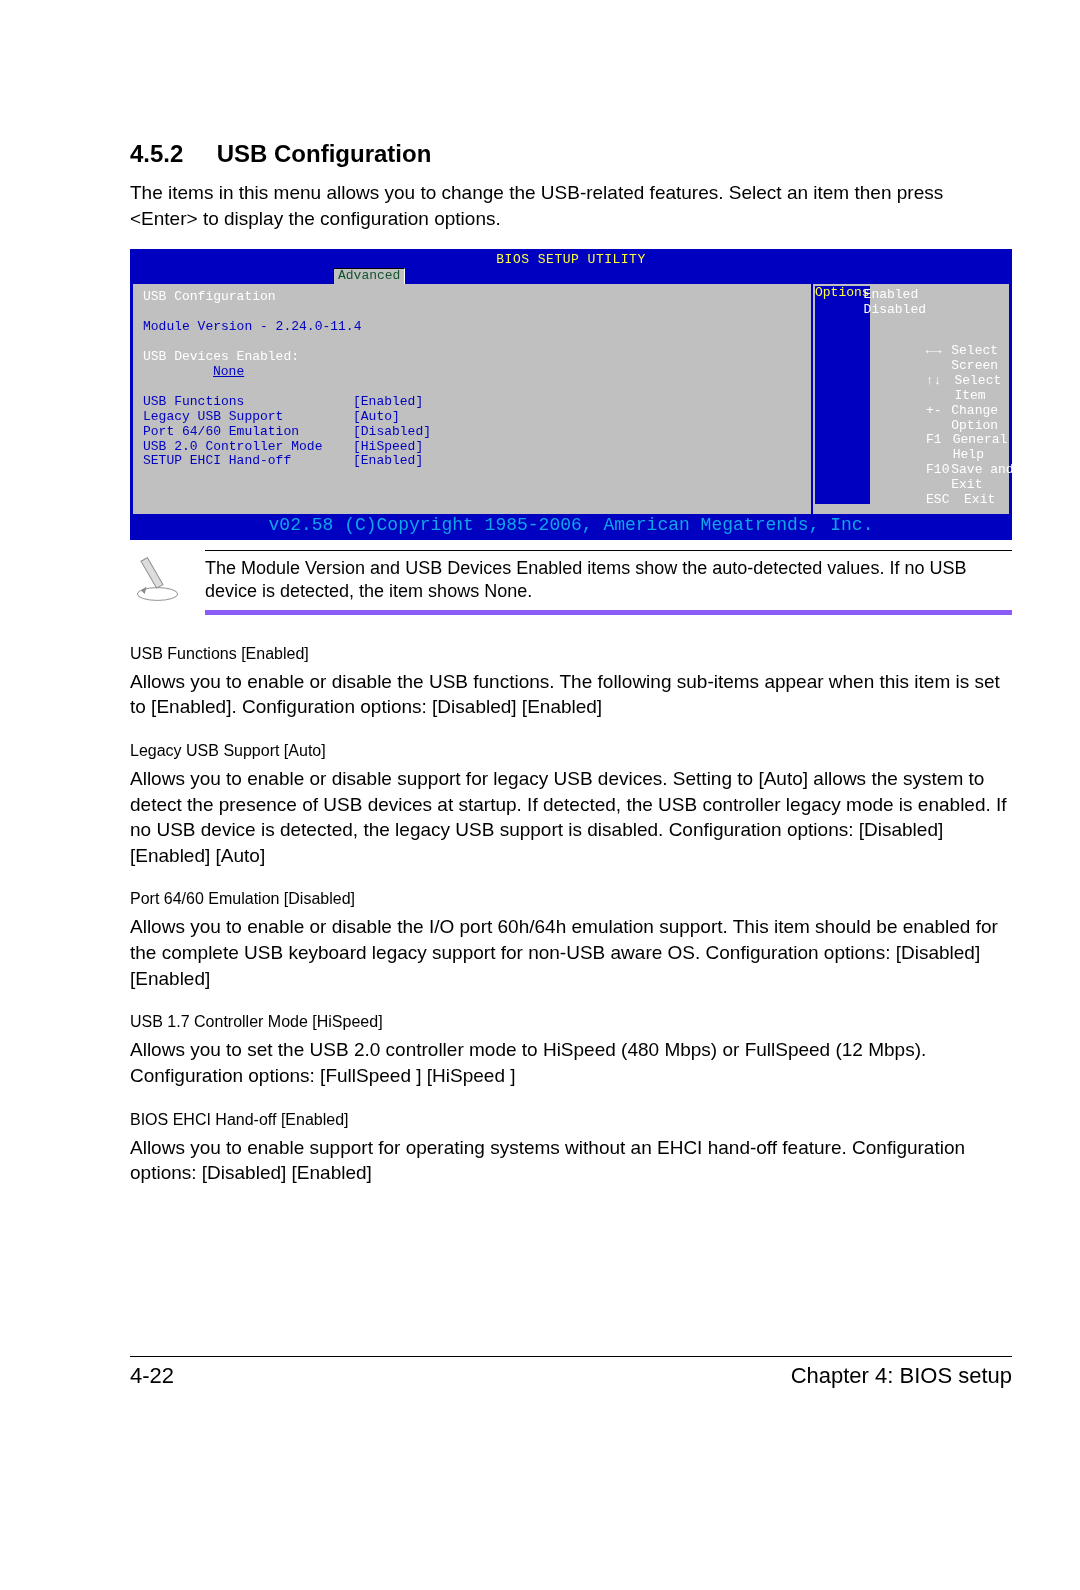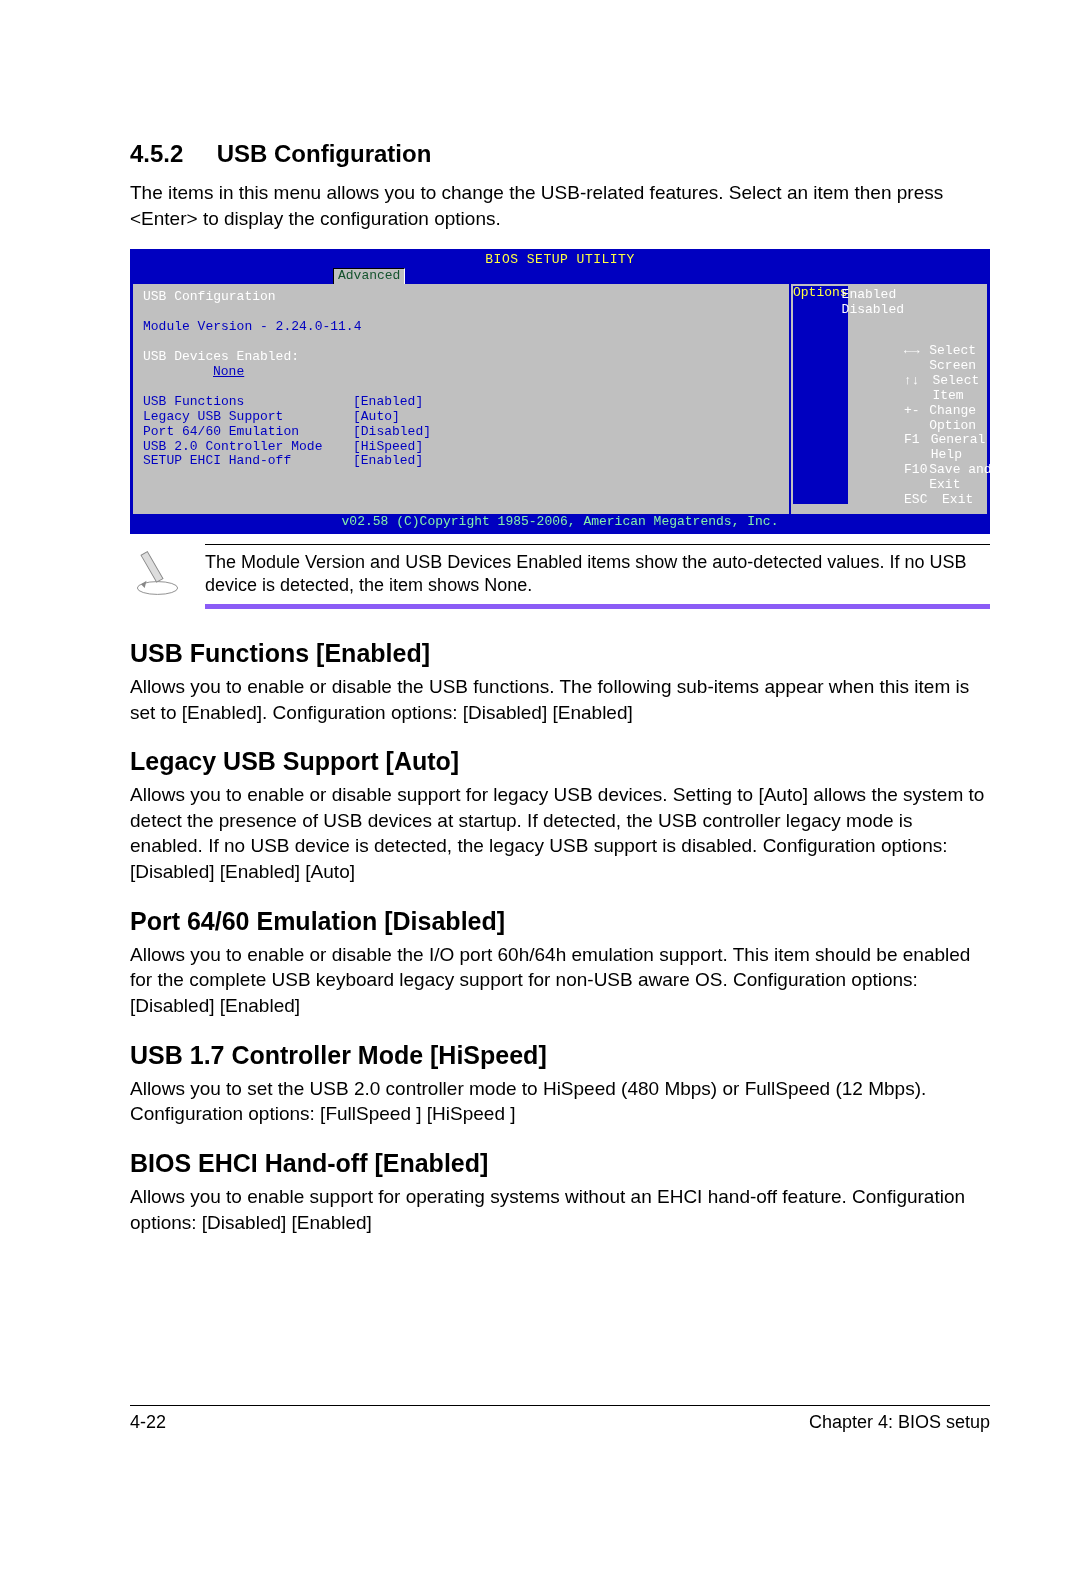--- a/index.html
+++ b/index.html
@@ -5,21 +5,21 @@
   body {
     margin: 0;
     padding: 0;
     background: #fff;
     font-family: Arial, Helvetica, sans-serif;
     font-size: 19px;
     color: #000;
     width: 1080px;
   }
   .page {
-    padding: 140px 90px 60px 130px;
+    padding: 140px 68px 60px 130px;
   }
   h2.section-num {
     font-size: 24px;
     font-weight: bold;
     margin: 0 0 12px 0;
   }
   h2.section-num .num { display:inline-block; width: 80px; }
   p.intro, p.body {
     margin: 0 0 18px 0;
     line-height: 1.35;
@@ -77,53 +77,53 @@
   .cfg-row { display:flex; }
   .cfg-label { width: 210px; }
   .white { color: #fff; }
   .blue { color: #0000c0; }
   .none-indent { padding-left: 70px; text-decoration: underline; }
   .help-block { margin-top:auto; color:#fff; }
   .help-row { display:flex; }
   .help-key { width: 38px; }
   .bios-footer {
     background:#0000c0;
-    color:#86efac;
+    color:#0ea5e9;
     text-align:center;
     font-family:"Courier New",monospace;
-    font-size:13px;
+    font-size:18px;
     padding:1px 0;
   }
   .note-block {
     display:flex;
     gap: 20px;
     margin: 10px 0 30px 0;
     align-items:flex-start;
   }
   .note-icon svg { width:55px; height:55px; }
   .note-text {
     flex:1;
     border-top: 1px solid #000;
     border-bottom: 5px solid #8b5cf6;
     padding: 6px 0;
     font-size: 18px;
     line-height:1.3;
   }
   h3.opt {
-    font-size: 25px;
-    font-weight:bold;
+    font-size: 16px;
+    font-weight:normal;
     margin: 22px 0 6px 0;
   }
   .footer-row {
     border-top: 1px solid #000;
     margin-top: 170px;
     padding-top: 6px;
     display:flex;
     justify-content:space-between;
-    font-size:18px;
+    font-size:22px;
   }
 </style>
 </head>
 <body>
 
 <div class="page">
 
   <h2 class="section-num">
     <span class="num">4.5.2</span>
     <span>USB Configuration</span>

